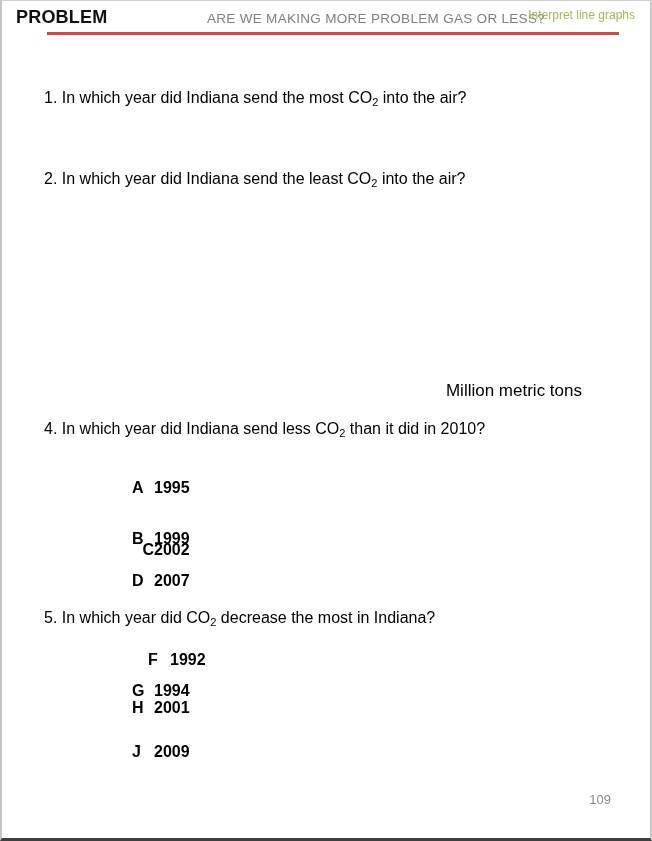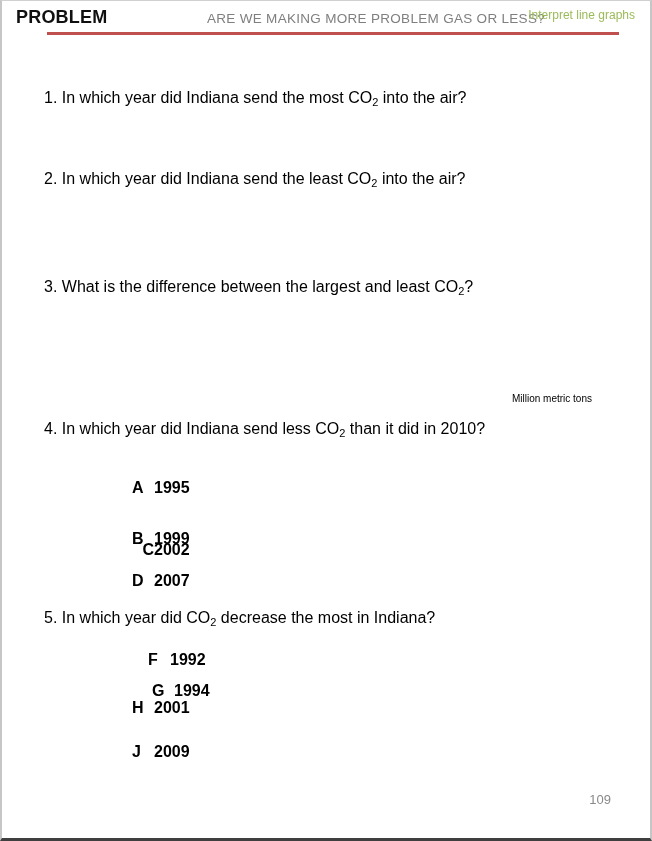--- a/index.html
+++ b/index.html
@@ -47,35 +47,35 @@
   .question sub {
     font-size: 11px; line-height: 0;
     vertical-align: -3px;
   }
   .q1 { top: 86px; }
   .q2 { top: 167px; }
   .q3 { top: 275px; }
   .q4 { top: 417px; }
   .q5 { top: 606px; }
   .unit-note {
-    position: absolute; right: 58px; top: 380px;
-    font-size: 10px; font-weight: 400; margin-top: 12px;
+    position: absolute; right: 68px; top: 380px;
+    font-size: 17px; font-weight: 400;
   }
   .option {
     position: absolute; left: 130px;
     font-size: 16px; font-weight: 700;
     line-height: 20px; white-space: nowrap;
   }
   .option .letter { display: inline-block; width: 22px; }
   .oa { top: 477px; }
   .ob { top: 528px; }
   .oc { top: 539px; text-align: right; }
   .od { top: 570px; }
   .of { top: 649px; margin-left: 16px; }
-  .og { top: 680px; margin-left: 20px; }
+  .og { top: 680px; }
   .oh { top: 697px; }
   .oj { top: 741px; }
   .page-number {
     position: absolute; right: 39px; top: 791px;
     font-size: 13px; color: var(--pagenum-gray, #8a8a8a);
   }
 </style>
 </head>
 <body>
 
@@ -83,21 +83,20 @@
 
   <span class="h-left">PROBLEM</span>
   <span class="h-center">ARE WE MAKING MORE PROBLEM GAS OR LESS?</span>
   <span class="h-right">Interpret line graphs</span>
   <div class="rule"></div>
 
   <div class="question q1"><span>1.</span><span> In which year did Indiana send the most CO</span><sub>2</sub><span> into the air?</span></div>
 
   <div class="question q2"><span>2.</span><span> In which year did Indiana send the least CO</span><sub>2</sub><span> into the air?</span></div>
 
-  <div class="question q3"><span>3.</span><span> What is the difference between the largest and least CO</span><sub>2</sub><span>?</span></div>
 
   <div class="unit-note">Million metric tons</div>
 
   <div class="question q4"><span>4.</span><span> In which year did Indiana send less CO</span><sub>2</sub><span> than it did in 2010?</span></div>
 
   <div class="option oa"><span class="letter">A</span><span>1995</span></div>
   <div class="option ob"><span class="letter">B</span><span>1999</span></div>
   <div class="option oc"><span class="letter">C</span><span>2002</span></div>
   <div class="option od"><span class="letter">D</span><span>2007</span></div>
 

